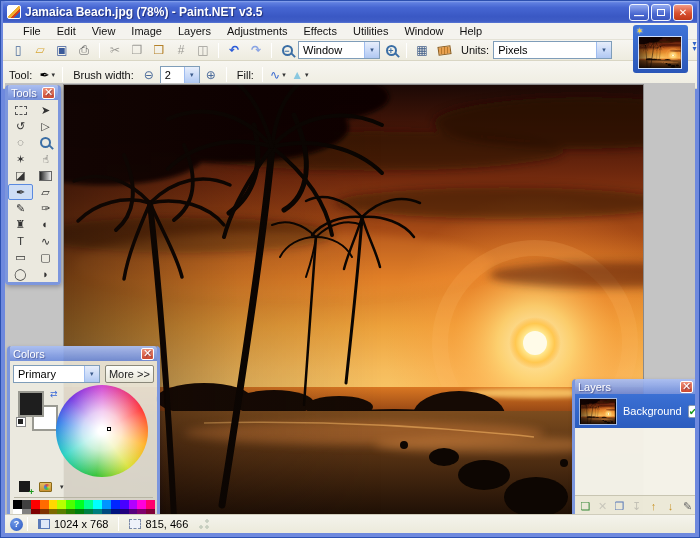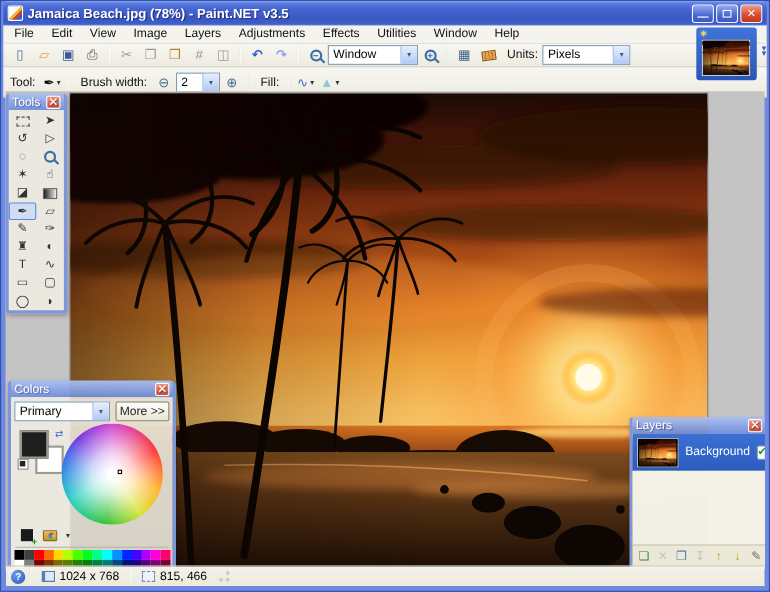--- a/index.html
+++ b/index.html
@@ -11,21 +11,21 @@
   .titlebar { position:relative; height:22px; background:linear-gradient(180deg,#8ba6ee 0%,#5f7fe0 8%,#4666d2 30%,#3a58c4 70%,#3f5dc6 92%,#5a78d4 100%); display:flex; align-items:center; padding:0 4px; border-radius:4px 4px 0 0; }
   .app-icon { width:14px; height:14px; margin-right:4px; border:1px solid #fff; border-radius:2px; background:linear-gradient(135deg,#fdfdfd 0 45%,#f0b030 45% 60%,#d04020 60% 75%,#3060c8 75%); }
   .title-text { color:#fff; font-size:12px; font-weight:bold; text-shadow:1px 1px 1px rgba(0,0,40,.5); flex:1; white-space:nowrap; overflow:hidden; }
   .win-btns { display:flex; gap:2px; }
   .win-btn { width:20px; height:17px; border:1px solid #f0f4ff; border-radius:3px; color:#fff; font-size:10px; font-weight:bold; display:flex; align-items:center; justify-content:center; background:linear-gradient(180deg,#93aaf0,#4a68d0 60%,#3c58c0); }
   .win-btn.close { background:linear-gradient(180deg,#f49a84,#d85030 55%,#c03818); }
   .win-btn .ming { position:relative; top:3px; }
   .max-box { width:8px; height:7px; border:1.5px solid #fff; display:inline-block; }
 
   
-  .menubar { height:17px; background:#f4f3ee; display:flex; align-items:center; padding-left:2px; border-bottom:1px solid #e4e2d6; }
+  .menubar { height:17px; background:#f4f3ee; display:flex; align-items:center; padding-left:12px; border-bottom:1px solid #e4e2d6; }
   .menu-item { padding:1px 8px; color:#111; }
   .toolbar { height:21px; background:linear-gradient(180deg,#f7f6f1,#eeecdf); display:flex; align-items:center; padding-left:4px; border-bottom:1px solid #d9d6c4; }
   .toolbar2 { height:28px; }
   .tb-sep { width:1px; height:15px; background:#c8c5b2; border-right:1px solid #fff; margin:0 4px; }
   .tb-btn { min-width:20px; height:18px; display:flex; align-items:center; justify-content:center; border-radius:2px; margin:0 1px; font-size:12px; }
   .tb-btn.disabled { opacity:.38; filter:grayscale(.9); }
   .tb-label { margin:0 4px 0 6px; color:#111; }
   .combo { height:18px; background:#fff; border:1px solid #7f9db9; display:flex; align-items:center; justify-content:space-between; padding-left:4px; font-size:11px; color:#000; }
   .combo .arrow-box { width:15px; height:16px; margin-left:4px; background:linear-gradient(180deg,#e7eefb,#c7d8f7 60%,#b0c8f2); border-left:1px solid #9ebcf0; display:flex; align-items:center; justify-content:center; font-size:7px; color:#3a5a8a; }
   .mag { width:11px; height:11px; border:2px solid #3a6ea5; border-radius:50%; position:relative; display:inline-block; }
@@ -333,21 +333,21 @@
           </span>
         </span>
     <span class="tb-sep"></span>
     <span class="tb-btn">
           <span class="glyph" style="color:#44608a">▦</span>
         </span>
     <span class="tb-btn">
           <span class="ruler-ico"></span>
         </span>
     <span class="tb-label">Units:</span>
-    <span class="combo" style="width:80px">
+    <span class="combo" style="width:119px">
           <span>Pixels</span>
           <span class="arrow-box">▾</span>
         </span>
   </div>
 
   <div class="toolbar toolbar2">
     <span class="tb-label" style="margin-left:2px">Tool:</span>
     <span class="tb-btn">
           <span class="glyph">✒</span>
           <span class="dd-arrow">▾</span>

